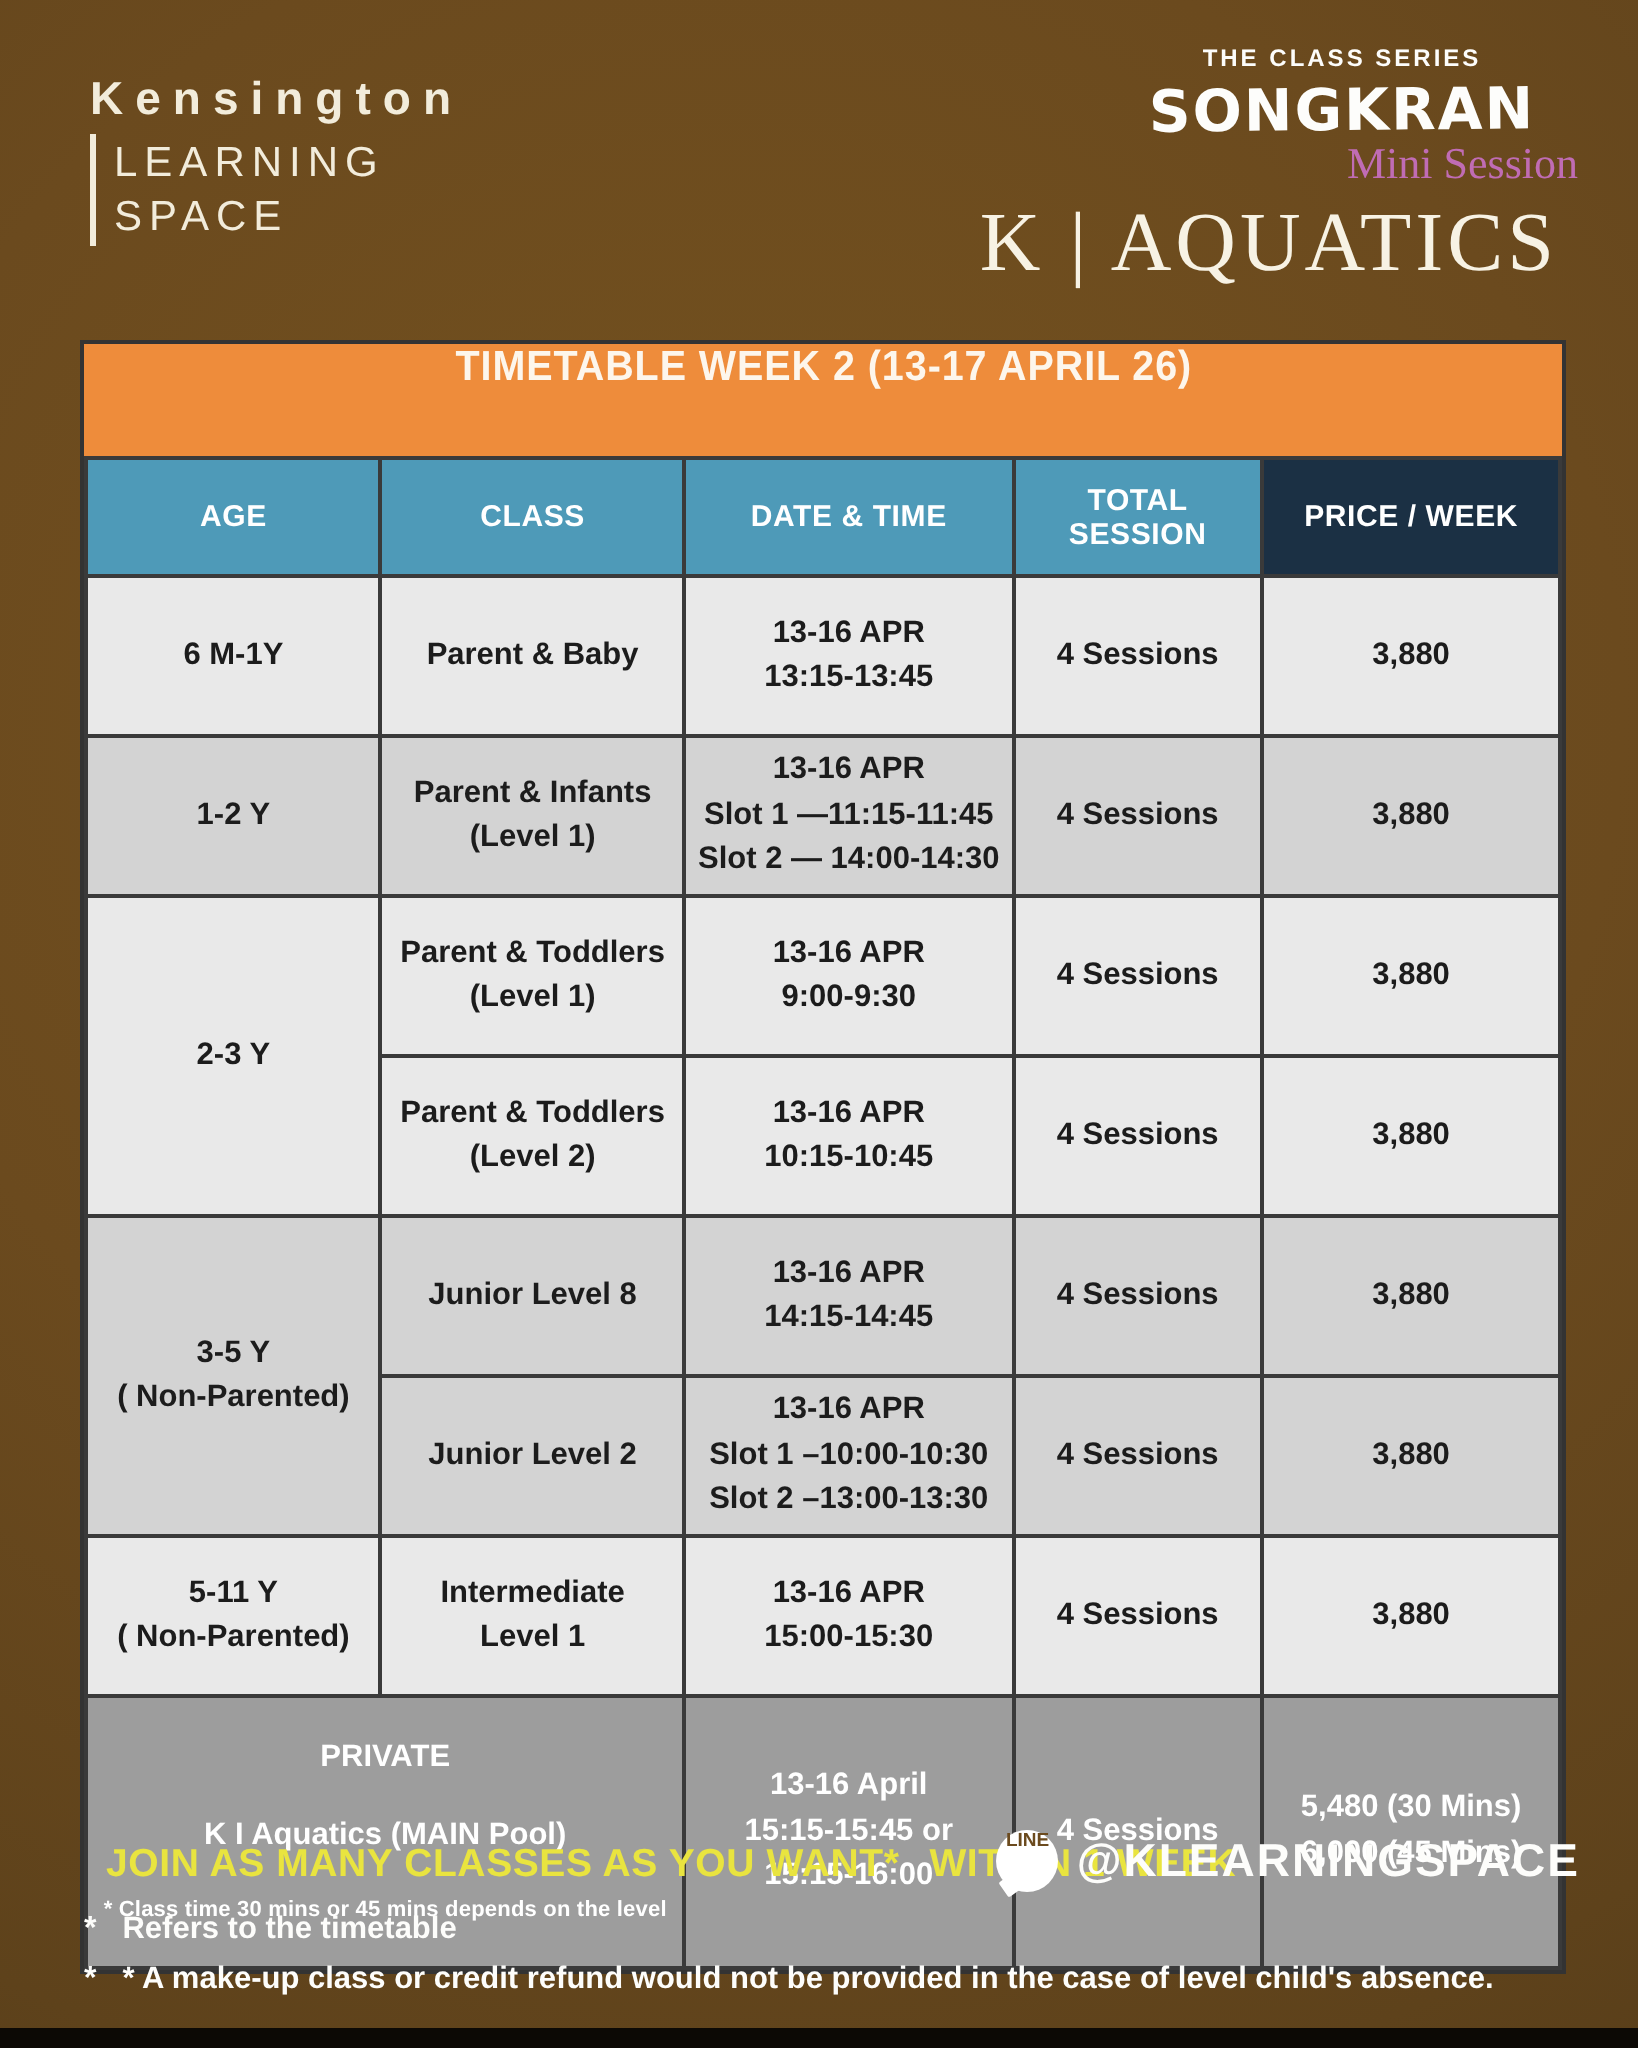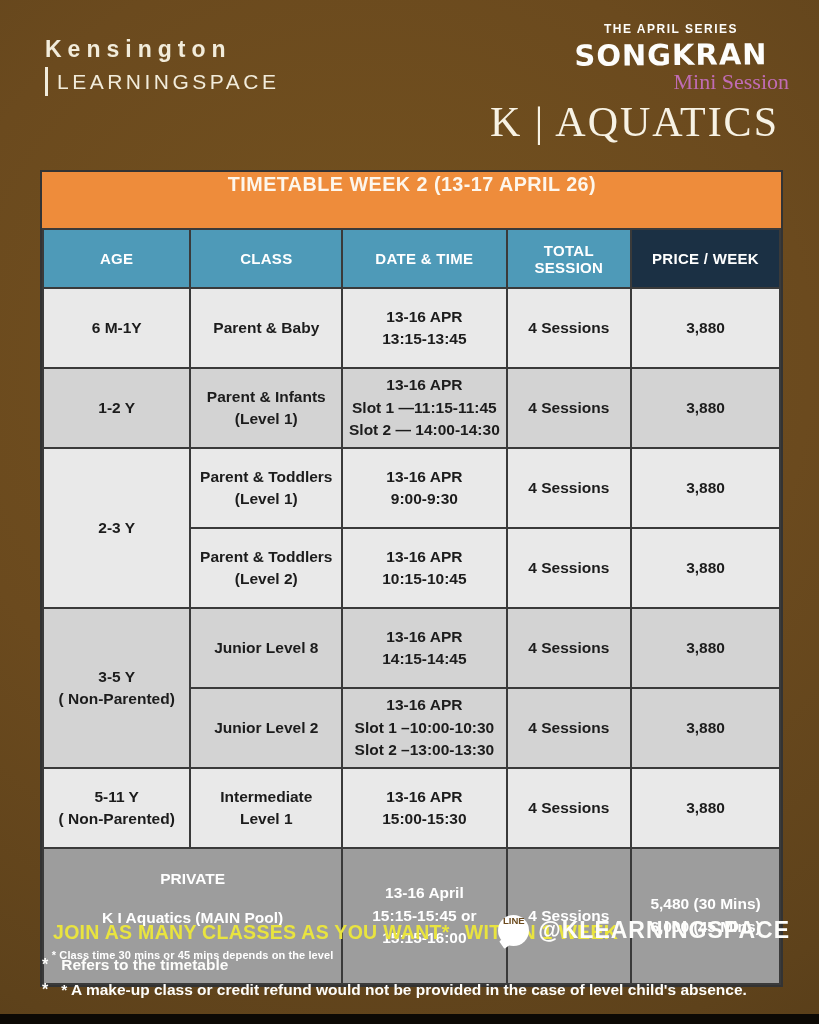--- a/index.html
+++ b/index.html
@@ -8,21 +8,21 @@
     background:
       radial-gradient(ellipse 120% 90% at 45% 35%, #74521f 0%, #6b4a1e 45%, #5e421b 78%, #523917 100%);
     font-family:"Liberation Sans", sans-serif;
   }
 
   
   .logo { position:absolute; left:45px; top:36px; color:#f2ecdb; }
   .logo-top { font-size:23px; font-weight:bold; letter-spacing:6px; margin-bottom:4px; }
   .logo-bottom { display:flex; align-items:stretch; }
   .logo-bar { width:3px; background:#f2ecdb; margin-right:9px; }
-  .logo-lines { display:flex; flex-direction:row; justify-content:space-between; padding:1px 0; }
+  .logo-lines { display:flex; flex-direction:column; justify-content:space-between; padding:1px 0; }
   .logo-lines span { font-size:21px; letter-spacing:3.5px; line-height:27px; font-weight:400; }
 
   .splash { position:absolute; right:28px; top:22px; width:240px; text-align:center; color:#fdfdfb; }
   .splash-series { font-size:12px; font-weight:bold; letter-spacing:1.5px; }
   .splash-title { font-size:29px; font-weight:bold; letter-spacing:1px; margin-top:2px;
                   font-family:"DejaVu Sans", sans-serif; transform:rotate(-0.5deg); }
   .splash-sub { font-family:"Liberation Serif", serif; font-size:22px; color:#c06cb4;
                 text-align:right; margin-top:-3px; padding-right:2px; }
 
   .page-title { position:absolute; right:40px; top:98px; color:#f7f2e4;
@@ -77,21 +77,21 @@
     <div class="logo-bottom">
       <div class="logo-bar"></div>
       <div class="logo-lines">
         <span>LEARNING</span>
         <span>SPACE</span>
       </div>
     </div>
   </div>
 
   <div class="splash">
-    <div class="splash-series">THE APRIL SERIES</div>
+    <div class="splash-series">THE CLASS SERIES</div>
     <div class="splash-title">SONGKRAN</div>
     <div class="splash-sub">Mini Session</div>
   </div>
 
   <div class="page-title">K | AQUATICS</div>
 
   <div class="tablewrap">
     <div class="banner">
       <span>TIMETABLE WEEK 2 (13-17 APRIL 26)</span>
     </div>

